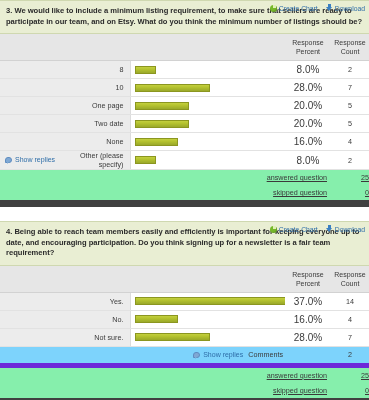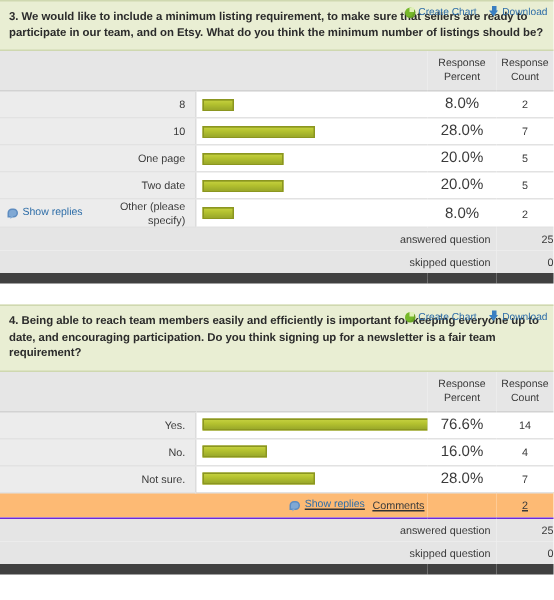--- a/index.html
+++ b/index.html
@@ -204,41 +204,41 @@
     content: "";
     position: absolute;
     left: 0.5px; bottom: -2.2px;
     width: 0; height: 0;
     border-left: 2px solid #7fa8d4;
     border-bottom: 2.4px solid transparent;
   }
 
   
   tr.commentrow td {
-    background: #fdba74;
-    border-bottom: 1px solid #6d28d9;
+    background: #7dd3fc;
+    border-bottom: 5px solid #6d28d9;
     height: 16px;
-    text-decoration: underline;
   }
   .comments-wrap {
     display: flex;
     align-items: center;
     justify-content: flex-end;
     gap: 5px;
     padding-right: 2px;
     font-size: 7.2px;
     color: #3a3a3a;
   }
 
   
   tr.summaryrow td {
-    background: #e5e5e5;
+    background: #86efac;
     height: 15px;
     font-size: 7.2px;
     color: #3a3a3a;
+    text-decoration: underline;
   }
   tr.summaryrow td.s-label {
     text-align: right;
     padding-right: 4px;
   }
   tr.summaryrow td.s-val {
     text-align: right;
   }
   tr.summaryrow.last td { border-bottom: 7px solid #404040; }
 
@@ -313,20 +313,29 @@
               <td class="c-cnt">5</td>
             </tr>
             <tr class="datarow">
               <td class="c-replies"></td>
               <td class="c-label">Two date</td>
               <td class="c-bar">
                 <div class="bar" style="width: 54px;"></div>
               </td>
               <td class="c-pct">20.0%</td>
               <td class="c-cnt">5</td>
+            </tr>
+            <tr class="datarow">
+              <td class="c-replies"></td>
+              <td class="c-label">None</td>
+              <td class="c-bar">
+                <div class="bar" style="width: 43.2px;"></div>
+              </td>
+              <td class="c-pct">16.0%</td>
+              <td class="c-cnt">4</td>
             </tr>
             <tr class="datarow">
               <td class="c-replies"><span class="replies-link">
                   <span class="icon-bubble"></span>
                   <span>Show replies</span>
                 </span></td>
               <td class="c-label">Other (please specify)</td>
               <td class="c-bar">
                 <div class="bar" style="width: 21.6px;"></div>
               </td>
@@ -384,21 +393,21 @@
                 <div>Response</div>
                 <div>Count</div>
               </td>
             </tr>
             <tr class="datarow">
               <td class="c-replies"></td>
               <td class="c-label">Yes.</td>
               <td class="c-bar">
                 <div class="bar" style="width: 151.2px;"></div>
               </td>
-              <td class="c-pct">76.6%</td>
+              <td class="c-pct">37.0%</td>
               <td class="c-cnt">14</td>
             </tr>
             <tr class="datarow">
               <td class="c-replies"></td>
               <td class="c-label">No.</td>
               <td class="c-bar">
                 <div class="bar" style="width: 43.2px;"></div>
               </td>
               <td class="c-pct">16.0%</td>
               <td class="c-cnt">4</td>

